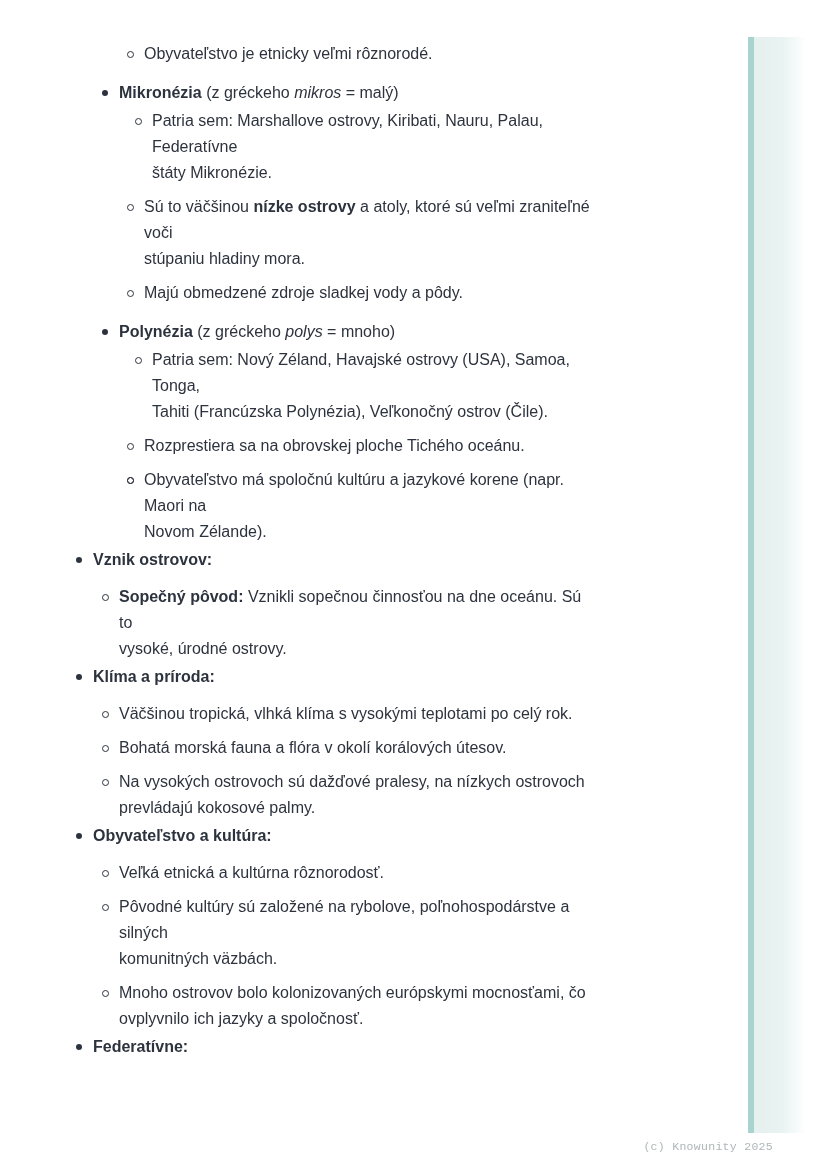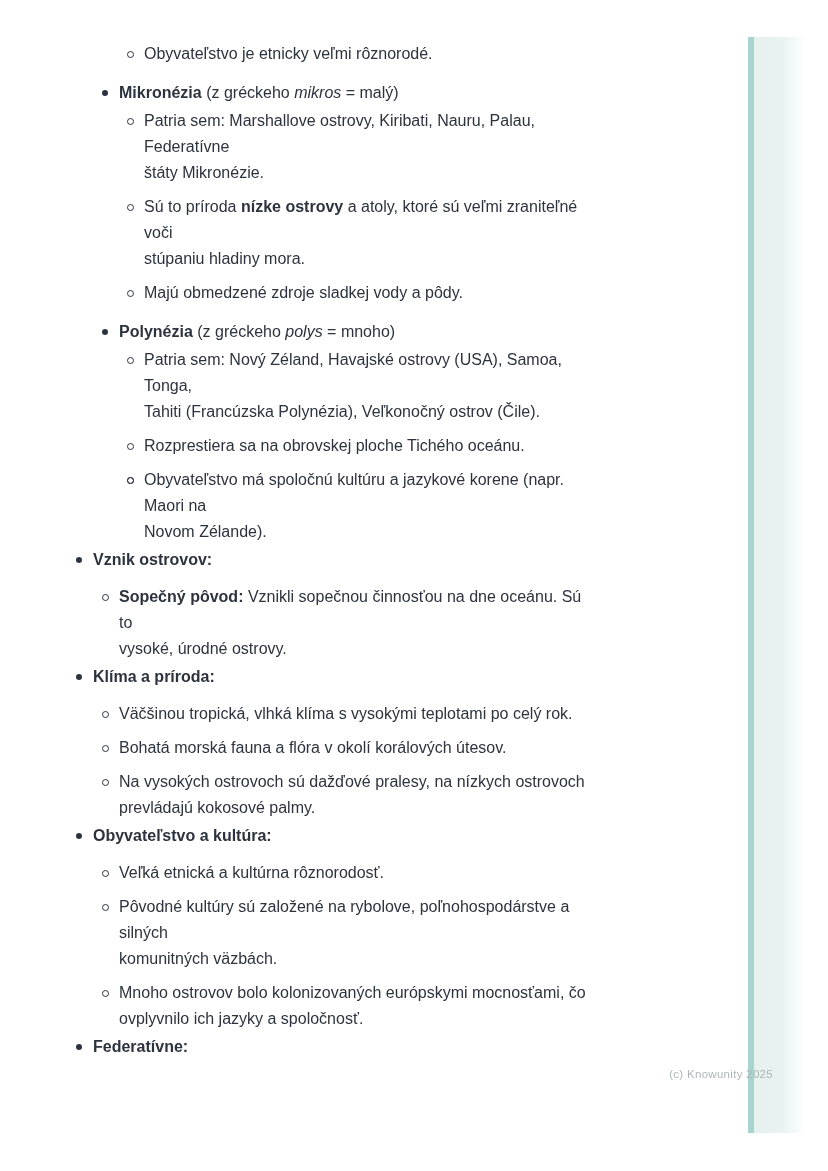--- a/index.html
+++ b/index.html
@@ -63,48 +63,49 @@
     background: #2d333e;
   }
   .marker.circle {
     width: 7px; height: 7px;
     border-radius: 50%;
     border: 1.5px solid #2d333e;
     background: transparent;
   }
   .gap-first { margin-top: 0; }
   .gap-group { margin-top: 13px; }
-  .gap-child { margin-top: 2px; }
+  .gap-child { margin-top: 2px; margin-left: 8px; }
   .gap-item  { margin-top: 8px; }
   .gap-h     { margin-top: 2px; }
   .gap-sub   { margin-top: 11px; }
   .b { font-weight: 700; }
   .i { font-style: italic; }
   .footer {
     position: absolute;
-    top: 1067px;
+    top: 1140px;
     right: 55px;
     font-size: 11.5px;
     line-height: 14px;
     color: #aeb6b6;
     letter-spacing: 0.3px;
     z-index: 2;
+    font-family: Liberation Mono, monospace;
   }
 </style>
 </head>
 <body>
 
 <div class="page">
   <div class="accent-bar"></div>
   <div class="content">
       <div class="item l3 gap-first"><span class="marker circle"></span><span class="txt"><span>Obyvateľstvo je etnicky veľmi rôznorodé.</span></span></div>
       <div class="item l2 gap-group"><span class="marker disc"></span><span class="txt"><span class="b">Mikronézia</span><span> (z gréckeho </span><span class="i">mikros</span><span> = malý)</span></span></div>
       <div class="item l3 gap-child"><span class="marker circle"></span><span class="txt"><span>Patria sem: Marshallove ostrovy, Kiribati, Nauru, Palau, Federatívne
 štáty Mikronézie.</span></span></div>
-      <div class="item l3 gap-item"><span class="marker circle"></span><span class="txt"><span>Sú to príroda </span><span class="b">nízke ostrovy</span><span> a atoly, ktoré sú veľmi zraniteľné voči
+      <div class="item l3 gap-item"><span class="marker circle"></span><span class="txt"><span>Sú to väčšinou </span><span class="b">nízke ostrovy</span><span> a atoly, ktoré sú veľmi zraniteľné voči
 stúpaniu hladiny mora.</span></span></div>
       <div class="item l3 gap-item"><span class="marker circle"></span><span class="txt"><span>Majú obmedzené zdroje sladkej vody a pôdy.</span></span></div>
       <div class="item l2 gap-group"><span class="marker disc"></span><span class="txt"><span class="b">Polynézia</span><span> (z gréckeho </span><span class="i">polys</span><span> = mnoho)</span></span></div>
       <div class="item l3 gap-child"><span class="marker circle"></span><span class="txt"><span>Patria sem: Nový Zéland, Havajské ostrovy (USA), Samoa, Tonga,
 Tahiti (Francúzska Polynézia), Veľkonočný ostrov (Čile).</span></span></div>
       <div class="item l3 gap-item"><span class="marker circle"></span><span class="txt"><span>Rozprestiera sa na obrovskej ploche Tichého oceánu.</span></span></div>
       <div class="item l3 gap-item"><span class="marker circle"></span></div>
       <div class="item l3 gap-item"><span class="marker circle"></span><span class="txt"><span>Obyvateľstvo má spoločnú kultúru a jazykové korene (napr. Maori na
 Novom Zélande).</span></span></div>
       <div class="item l1 gap-h"><span class="marker disc"></span><span class="txt"><span class="b">Vznik ostrovov:</span></span></div>

